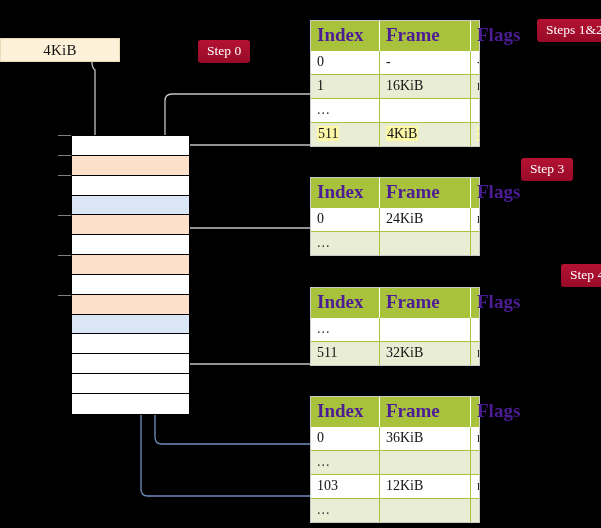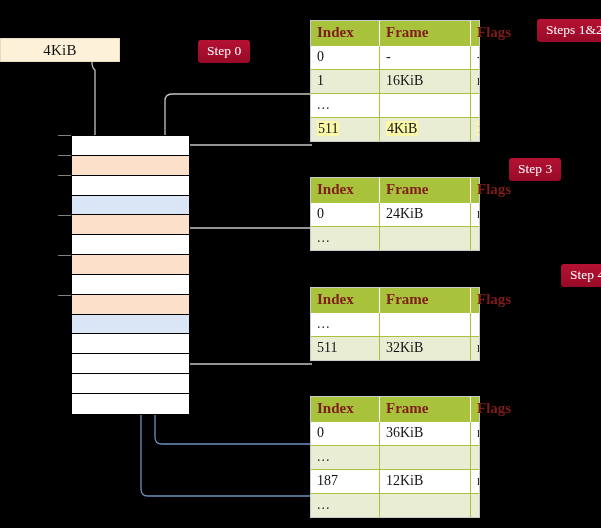--- a/index.html
+++ b/index.html
@@ -63,23 +63,23 @@
   .ptable{
     position:absolute;
     border:1px solid #c9c9c9;
     border-collapse:separate;
     background:#fff;
     box-sizing:border-box;
   }
   .ptable table{border-collapse:collapse;width:100%;table-layout:fixed;}
   .ptable th{
     background:#a8c23c;
-    color:#7f1d1d;
+    color:#4c1d95;
     font-weight:bold;
-    font-size:15px;
+    font-size:19px;
     text-align:left;
     padding:3px 6px 4px 6px;
     border-right:1px solid #fff;
     line-height:1.15;
   }
   .ptable th:last-child{border-right:none;}
   .ptable td{
     font-size:14px;
     padding:3px 6px 3px 6px;
     border-right:1px solid #a8c23c;
@@ -135,21 +135,21 @@
   <div class="vbox" style="left:0px;top:38px;width:120px;height:24px;">
     <span>4KiB</span>
   </div>
 
   <div class="badge" style="left:190px;top:40px;margin-left:8px;">
     <span>Step 0</span>
   </div>
   <div class="badge" style="left:537px;top:19px;">
     <span>Steps 1&amp;2</span>
   </div>
-  <div class="badge" style="left:509px;top:158px;">
+  <div class="badge" style="left:521px;top:158px;">
     <span>Step 3</span>
   </div>
   <div class="badge" style="left:516px;top:264px;margin-left:45px;">
     <span>Step 4</span>
   </div>
 
   <div id="memcol">
       <div class="mrow " style="height: 19.8571px;"></div>
       <div class="mrow peach" style="height: 19.8571px;"></div>
       <div class="mrow " style="height: 19.8571px;"></div>
@@ -266,21 +266,21 @@
             <td>0</td>
             <td>36KiB</td>
             <td>r/w</td>
           </tr>
           <tr class="even">
             <td class="ell">...</td>
             <td></td>
             <td></td>
           </tr>
           <tr class="odd">
-            <td>187</td>
+            <td>103</td>
             <td>12KiB</td>
             <td>r</td>
           </tr>
           <tr class="even">
             <td class="ell">...</td>
             <td></td>
             <td></td>
           </tr>
         </tbody>
       </table>

